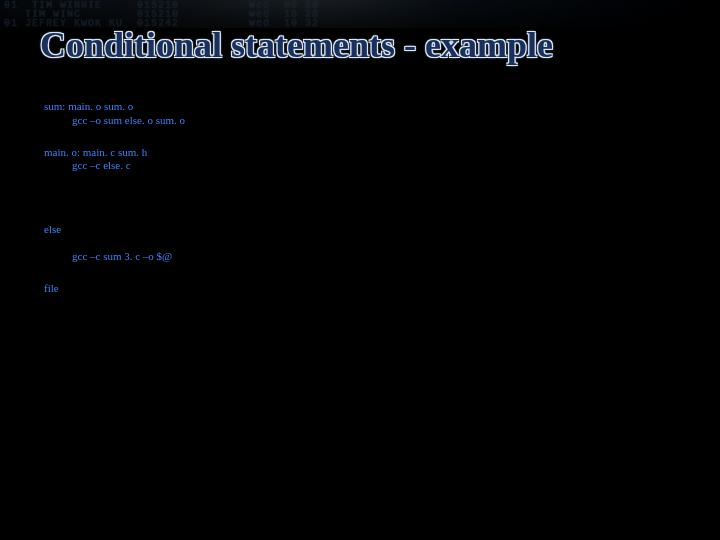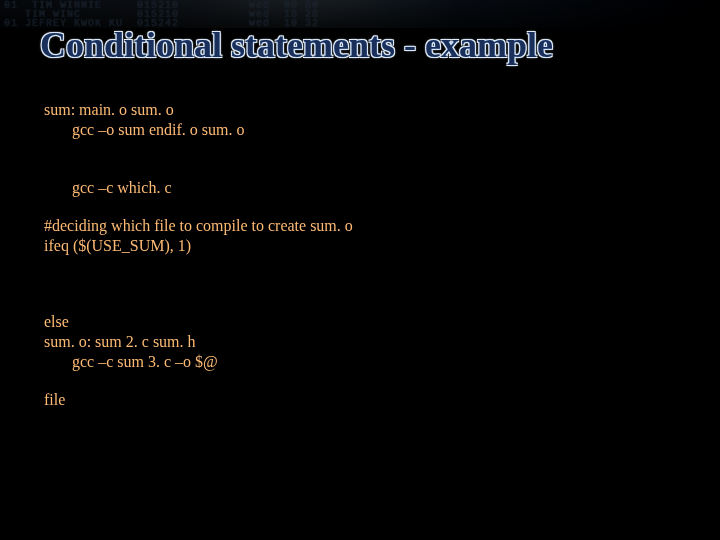--- a/index.html
+++ b/index.html
@@ -67,22 +67,22 @@
       1px 1px 0 #ffffff,
       -1px -1px 0 #ffffff,
       1px -1px 0 #ffffff,
       -1px 1px 0 #ffffff;
   }
   .content {
     position: absolute;
     top: 100px;
     left: 44px;
     right: 40px;
-    color: #fdba74;
-    font-size: 16px;
+    color: #3b82f6;
+    font-size: 11px;
     line-height: 1.25;
   }
   .block { margin-bottom: 18px; }
   .indent { padding-left: 28px; display: block; }
 </style>
 </head>
 <body>
 
 <div class="slide">
 
@@ -90,40 +90,36 @@
   <div class="banner-text"><span>01  TIM WINNIE     015210          Wed  09 50</span>
 <span>   TIM WINC        015210          Wed  15 28</span>
 <span>01 JEFREY KWOK KU  015242          Wed  10 32</span></div>
 
   <div class="title">Conditional statements - example</div>
 
   <div class="content">
 
     <div class="block">
       <span>sum: main. o sum. o</span><br>
-      <span class="indent">gcc –o sum endif. o sum. o</span>
+      <span class="indent">gcc –o sum else. o sum. o</span>
     </div>
 
     <div class="block">
-      <br>
-      <span class="indent">gcc –c which. c</span>
+      <span>main. o: main. c sum. h</span><br>
+      <span class="indent">gcc –c else. c</span>
     </div>
 
-    <div class="block">
-      <span>#deciding which file to compile to create sum. o</span><br>
-      <span>ifeq ($(USE_SUM), 1)</span>
-    </div>
 
     <div class="block">
       <br>
     </div>
 
     <div class="block">
       <span>else</span><br>
-      <span>sum. o: sum 2. c sum. h</span><br>
+      <br>
       <span class="indent">gcc –c sum 3. c –o $@</span>
     </div>
 
     <div class="block">
       <span>file</span>
     </div>
 
   </div>
 </div>
 

